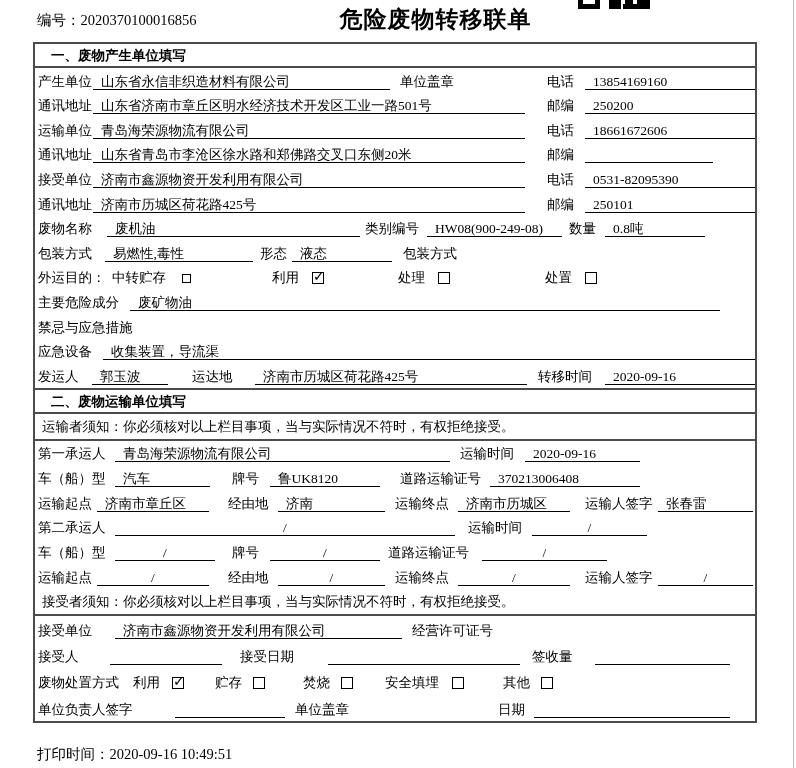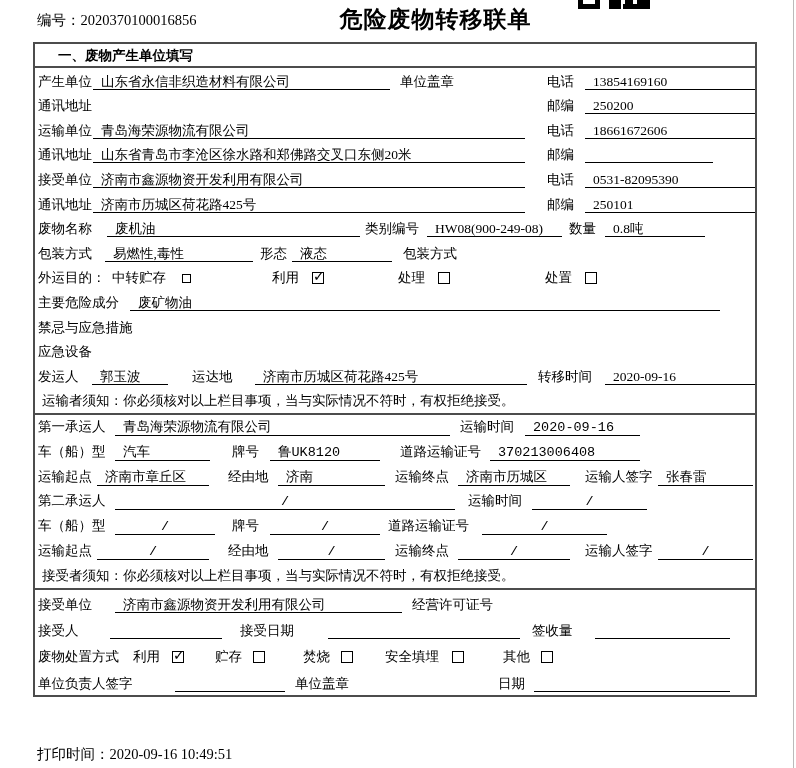--- a/index.html
+++ b/index.html
@@ -17,27 +17,27 @@
   #qr .q1w{left:5px;top:0;width:12px;height:4px;background:#fff;}
   #qr .q2{left:31px;top:0;width:12px;height:9px;}
   #qr .q3{left:47px;top:0;width:8px;height:4px;}
   #qr .q4{left:59px;top:0;width:13px;height:4px;}
   #qr .q5{left:45px;top:4px;width:27px;height:5px;}
   #edge{position:absolute;right:2px;top:0;width:1px;height:768px;background:#bbb;}
 
   #form{position:absolute;left:33px;top:42px;width:724px;
         border:2px solid #4c4c4c;box-sizing:border-box;}
   .sec{height:24px;line-height:23px;font-weight:bold;font-size:13.5px;
-       padding-left:23px;border-bottom:2px solid #4c4c4c;box-sizing:border-box;}
+       padding-left:16px;border-bottom:2px solid #4c4c4c;box-sizing:border-box;}
   .sec.bt{border-top:2px solid #4c4c4c;height:26px;}
   .note{height:27px;line-height:26px;font-size:13.5px;padding-left:7px;
         border-bottom:2px solid #4c4c4c;box-sizing:border-box;}
   .row{position:relative;padding-left:32px;}
   .r1{height:24.6px;}
-  .r2{height:24.7px;font-family:Liberation Mono, monospace;}
+  .r2{height:24.7px;}
   .r3{height:26.2px;}
   .lbl,.opt{position:absolute;bottom:3px;font-size:13.5px;white-space:nowrap;line-height:17px;}
   .u{position:absolute;bottom:3px;height:17px;line-height:17px;font-size:13.5px;
      white-space:nowrap;border-bottom:1px solid #000;padding-left:8px;
      box-sizing:border-box;overflow:visible;}
   .u.ctr{text-align:center;padding-left:0;}
   .cbx{position:absolute;bottom:5px;width:12px;height:12px;
        border:1.5px solid #000;box-sizing:border-box;}
   .cbx i{font-style:normal;position:absolute;left:0px;top:-5px;font-size:14px;
          font-family:"DejaVu Sans",sans-serif;}
@@ -66,20 +66,21 @@
   <div class="row r1">
     <span class="lbl" style="left:3px">产生单位</span>
     <span class="u" style="left:58px;width:297px">山东省永信非织造材料有限公司</span>
     <span class="lbl" style="left:365px">单位盖章</span>
     <span class="lbl" style="left:512px">电话</span>
     <span class="u" style="left:550px;width:170px">13854169160</span>
   </div>
 
   <div class="row r1">
     <span class="lbl" style="left:3px">通讯地址</span>
+    <span class="u" style="left:58px;width:432px">山东省济南市章丘区明水经济技术开发区工业一路501号</span>
     <span class="lbl" style="left:512px">邮编</span>
     <span class="u" style="left:550px;width:170px">250200</span>
   </div>
 
   <div class="row r1">
     <span class="lbl" style="left:3px">运输单位</span>
     <span class="u" style="left:58px;width:432px">青岛海荣源物流有限公司</span>
     <span class="lbl" style="left:512px">电话</span>
     <span class="u" style="left:550px;width:170px">18661672606</span>
   </div>
@@ -146,31 +147,33 @@
     <span class="lbl" style="left:3px">主要危险成分</span>
     <span class="u" style="left:95px;width:590px">废矿物油</span>
   </div>
 
   <div class="row r1">
     <span class="lbl" style="left:3px">禁忌与应急措施</span>
   </div>
 
   <div class="row r1">
     <span class="lbl" style="left:3px">应急设备</span>
+    <span class="u" style="left:68px;width:652px">收集装置，导流渠</span>
   </div>
 
   <div class="row r1">
     <span class="lbl" style="left:3px">发运人</span>
     <span class="u" style="left:57px;width:76px">郭玉波</span>
     <span class="lbl" style="left:157px">运达地</span>
     <span class="u" style="left:220px;width:272px">济南市历城区荷花路425号</span>
     <span class="lbl" style="left:503px">转移时间</span>
     <span class="u" style="left:570px;width:150px">2020-09-16</span>
   </div>
 
+  <div class="sec bt">二、废物运输单位填写</div>
   <div class="note">运输者须知：你必须核对以上栏目事项，当与实际情况不符时，有权拒绝接受。</div>
 
   <div class="row r2">
     <span class="lbl" style="left:3px">第一承运人</span>
     <span class="u" style="left:80px;width:335px">青岛海荣源物流有限公司</span>
     <span class="lbl" style="left:425px">运输时间</span>
     <span class="u" style="left:490px;width:115px">2020-09-16</span>
   </div>
 
   <div class="row r2">

